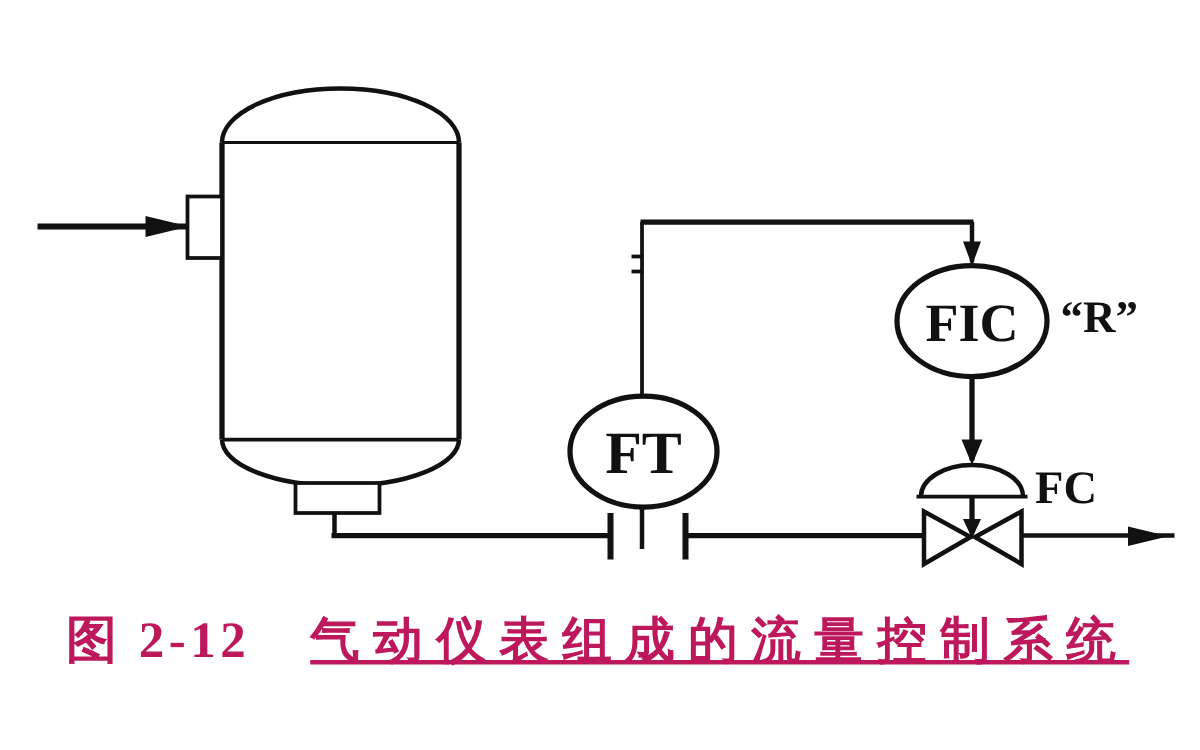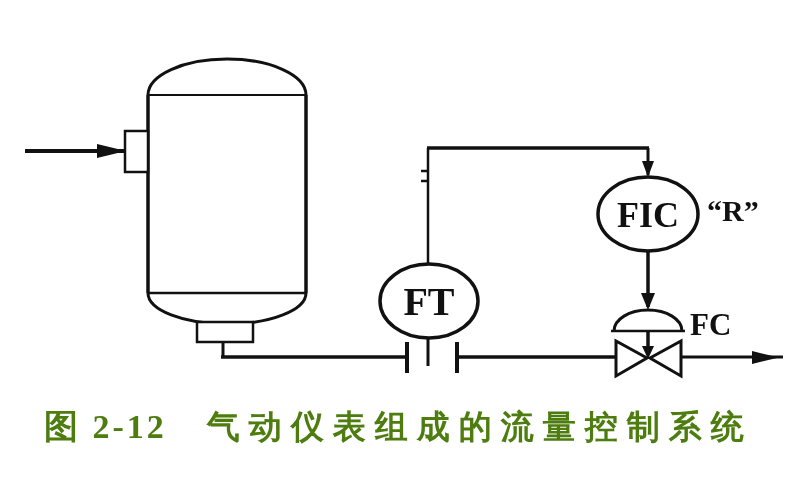--- a/index.html
+++ b/index.html
@@ -21,32 +21,33 @@
     position: absolute;
     left: 0;
     top: 0;
   }
   .caption {
     position: absolute;
     left: 44px;
     top: 404px;
     display: flex;
     align-items: baseline;
-    color: #4d7c0f;
+    color: #be185d;
     font-weight: bold;
     white-space: nowrap;
   }
   .caption .fig-number {
     font-size: 34px;
     letter-spacing: 3px;
     margin-right: 40px;
   }
   .caption .fig-title {
     font-size: 33px;
     letter-spacing: 9px;
+    text-decoration: underline;
   }
   text.instr {
     font-family: "Liberation Serif", serif;
     font-weight: bold;
     fill: #111111;
   }
 </style>
 </head>
 <body>
 

